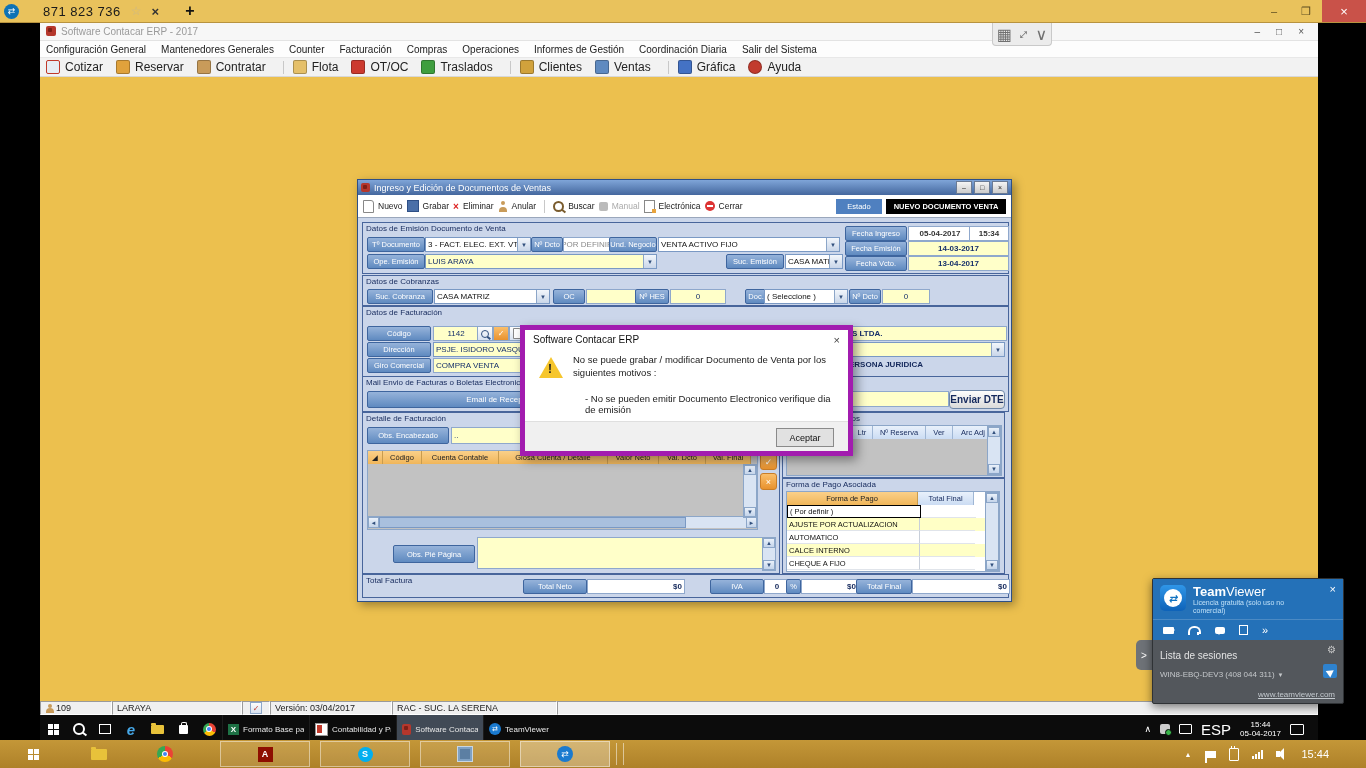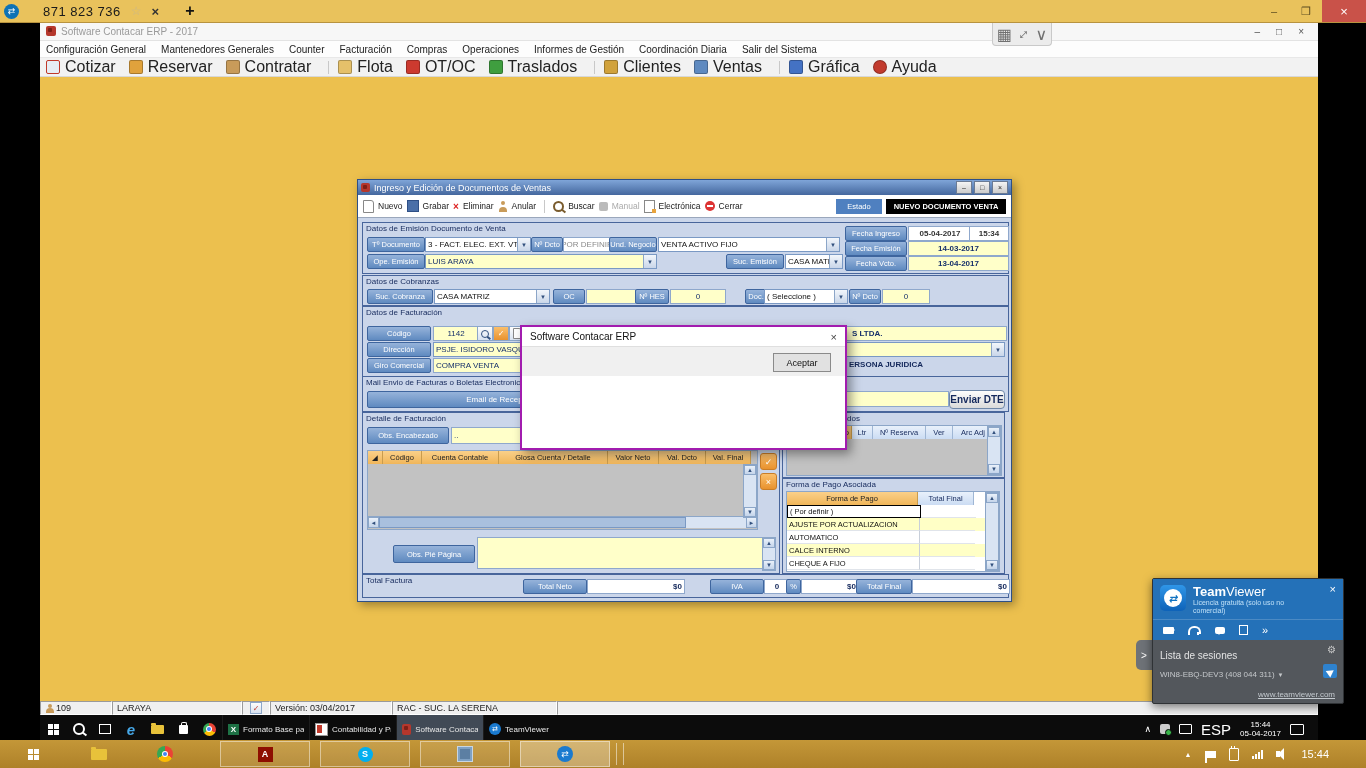--- a/index.html
+++ b/index.html
@@ -27,21 +27,21 @@
     border-bottom:1px solid #E3E3E3}
   .erp-title .txt{font-size:10px;color:#9A9A9A;margin-left:5px}
   .appico{width:10px;height:10px;border-radius:2px;background:#B5372C;position:relative}
   .appico::after{content:"";position:absolute;left:2px;top:2px;width:4px;height:4px;background:#7E1F16;border-radius:1px}
   .erp-title .tbs{margin-left:auto;display:flex;gap:16px;margin-right:8px;color:#555;font-size:10px}
   .erp-menu{height:16px;background:#FDFDFD;display:flex;align-items:center;gap:15px;
     padding-left:6px;border-bottom:1px solid #E8E8E8}
   .erp-menu span{font-size:10px;color:#222;white-space:nowrap}
   .erp-tools{height:18px;background:#F2F2F2;display:flex;align-items:center;gap:5px;
     padding-left:6px;border-bottom:1px solid #D8D8D8}
-  .erp-tools .lab{font-size:16px;color:#222;margin-right:8px;white-space:nowrap}
+  .erp-tools .lab{font-size:12px;color:#222;margin-right:8px;white-space:nowrap}
   .tile{width:12px;height:12px;border-radius:2px;border:1px solid rgba(0,0,0,.25);flex:none}
   .tsep{width:1px;height:13px;background:#C8C8C8;margin:0 4px}
   .erp-desktop{position:relative;height:624px;background:#ECC04E}
   .erp-status{height:14px;background:#F0F0F0;display:flex;font-size:9px;color:#222;align-items:stretch}
   .stcell{border:1px solid;border-color:#9A9A9A #fff #fff #9A9A9A;display:flex;align-items:center;
     padding:0 4px;gap:3px;white-space:nowrap;overflow:hidden}
   
   .rtask{height:28px;background:#0C0C0C;display:flex;align-items:center}
   .rtico{width:26px;height:28px;display:flex;align-items:center;justify-content:center;flex:none}
   .winlogo{display:grid;grid-template-columns:5px 5px;grid-template-rows:5px 5px;gap:1px}
@@ -154,21 +154,21 @@
   .i-lens{width:7px;height:7px;border:2px solid #7A5C2E;border-radius:50%;position:relative;flex:none}
   .i-lens::after{content:"";position:absolute;width:5px;height:2px;background:#7A5C2E;right:-4px;bottom:-2px;transform:rotate(40deg)}
   .i-hand{width:9px;height:9px;background:#BBB;border-radius:2px;flex:none}
   .i-docp{width:9px;height:11px;background:#fff;border:1px solid #888;position:relative;flex:none}
   .i-docp::after{content:"";position:absolute;right:-2px;bottom:-1px;width:4px;height:4px;background:#E8A33D}
   .i-noentry{width:10px;height:10px;border-radius:50%;background:#D33;position:relative;flex:none}
   .i-noentry::after{content:"";position:absolute;left:2px;top:4px;width:6px;height:2px;background:#fff}
   .i-minilens{width:6px;height:6px;border:1.5px solid #33517E;border-radius:50%;position:relative}
   .i-minilens::after{content:"";position:absolute;width:4px;height:1.5px;background:#33517E;right:-3px;bottom:-2px;transform:rotate(40deg)}
   
-  .dlg{position:absolute;left:480px;top:248px;width:323px;height:121px;background:#fff;border:2px solid #a21caf;
+  .dlg{position:absolute;left:480px;top:248px;width:323px;height:121px;background:#fff;border:5px solid #a21caf;
     box-shadow:4px 4px 10px rgba(0,0,0,.4);z-index:60}
   .dlg .bar{height:19px;display:flex;align-items:center;padding:0 8px}
   .dlg .bar .t{font-size:10px;color:#111;flex:1}
   .dlg .bar .x{font-size:11px;color:#444}
   .dlg .body{position:relative;height:72px}
   .warn{position:absolute;left:14px;top:8px;width:0;height:0;border-left:12px solid transparent;
     border-right:12px solid transparent;border-bottom:21px solid #F6C62D}
   .warn::after{content:"!";position:absolute;left:-3px;top:5px;font-size:12px;font-weight:bold;color:#1a1a1a}
   .dlg .l1{position:absolute;left:48px;top:4px;width:258px;font-size:9.5px;color:#1a1a1a;line-height:13px}
   .dlg .l2{position:absolute;left:60px;top:44px;width:250px;font-size:9.5px;color:#1a1a1a}
@@ -501,20 +501,25 @@
           </div>
 
         </div>
       </div>
 
       <div class="dlg">
         <div class="bar">
           <span class="t">Software Contacar ERP</span>
           <span class="x">×</span>
         </div>
+        <div class="body">
+          <span class="warn"></span>
+          <span class="l1">No se puede grabar / modificar Documento de Venta por los siguientes motivos :</span>
+          <span class="l2">- No se pueden emitir Documento Electronico verifique dia de emisión</span>
+        </div>
         <div class="foot">
           <span class="ok">Aceptar</span>
         </div>
       </div>
 
     </div>
 
     <div class="erp-status">
       <span class="stcell" style="width:62px">
         <span class="i-person" style="width:8px;height:9px"></span>

